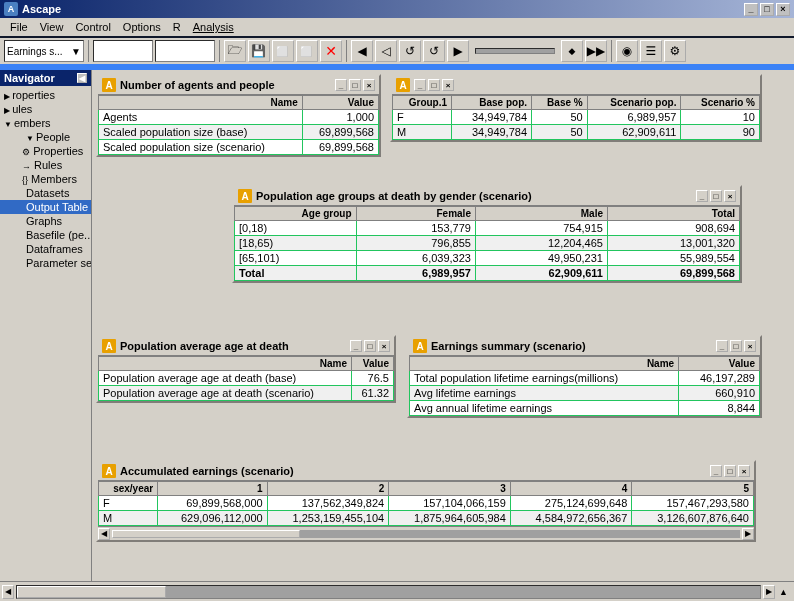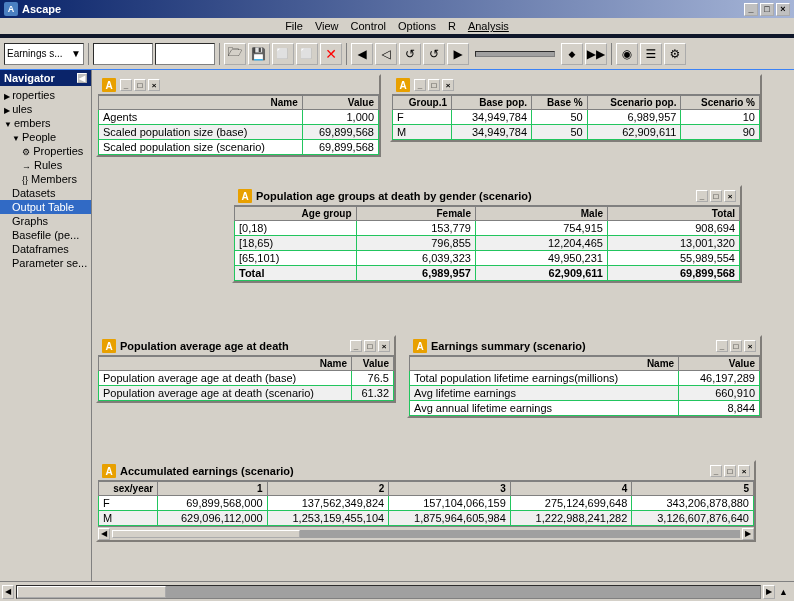--- a/index.html
+++ b/index.html
@@ -43,36 +43,35 @@
       cursor: pointer;
       color: #000;
     }
     
     .menu-bar {
       background: #d4d0c8;
       height: 20px;
       display: flex;
       align-items: center;
       padding: 0 4px;
-      border-bottom: 4px solid #0f172a;
-      justify-content: center;
+      border-bottom: 2px solid #0f172a;
     }
     .menu-item {
       padding: 2px 6px;
       font-size: 11px;
       cursor: pointer;
     }
     
     .toolbar {
       background: #d4d0c8;
       height: 32px;
       display: flex;
       align-items: center;
       padding: 0 4px;
-      border-bottom: 1px solid #3b82f6;
+      border-bottom: 6px solid #3b82f6;
       gap: 2px;
     }
     .toolbar-dropdown {
       width: 80px; height: 22px;
       background: white;
       border: 1px inset #808080;
       font-size: 10px;
       padding: 1px 2px;
       display: flex; align-items: center; justify-content: space-between;
     }
@@ -126,21 +125,21 @@
       padding: 2px 0;
     }
     .tree-item {
       padding: 1px 2px 1px 4px;
       font-size: 11px;
       cursor: pointer;
       white-space: nowrap;
       overflow: hidden;
     }
     .tree-item.selected { background: #316ac5; color: white; }
-    .tree-indent { padding-left: 12px; }
+    .tree-indent { padding-left: 26px; }
     .tree-indent2 { padding-left: 22px; }
     .tree-arrow { font-size: 8px; margin-right: 2px; }
     
     .content-area {
       flex: 1;
       background: #d4d0c8;
       overflow: auto;
       padding: 4px;
       position: relative;
     }
@@ -317,20 +316,21 @@
         <span>Parameter se...</span>
       </div>
     </div>
   </div>
 
   <div class="content-area" style="position:relative; overflow:hidden;">
 
     <div class="panel" style="left:4px; top:4px; width:285px;">
       <div class="panel-header">
         <span class="panel-icon">A</span>
+        <span class="panel-title">Number of agents and people</span>
         <div class="panel-controls">
           <div class="panel-ctrl-btn">_</div>
           <div class="panel-ctrl-btn">□</div>
           <div class="panel-ctrl-btn">×</div>
         </div>
       </div>
       <table class="data-table">
         <thead>
           <tr>
             <th>Name</th>
@@ -525,28 +525,28 @@
             <th>5</th>
           </tr>
         </thead>
         <tbody>
           <tr>
             <td>F</td>
             <td class="right">69,899,568,000</td>
             <td class="right">137,562,349,824</td>
             <td class="right">157,104,066,159</td>
             <td class="right">275,124,699,648</td>
-            <td class="right">343,206,878,880</td>
+            <td class="right">157,467,293,580</td>
           </tr>
           <tr>
             <td>M</td>
             <td class="right">629,096,112,000</td>
             <td class="right">1,253,159,455,104</td>
             <td class="right">1,875,964,605,984</td>
-            <td class="right">1,222,988,241,282</td>
+            <td class="right">4,584,972,656,367</td>
             <td class="right">3,126,607,876,640</td>
           </tr>
         </tbody>
       </table>
 
       <div style="height:14px; background:#d4d0c8; border-top:1px solid #808080; display:flex; align-items:center;">
         <div style="width:12px; height:12px; background:#d4d0c8; border:1px outset #fff; display:flex; align-items:center; justify-content:center; font-size:8px; cursor:pointer;">◀</div>
         <div style="flex:1; height:8px; background:#a0a0a0; margin:0 2px;">
           <div style="width:30%; height:100%; background:#d4d0c8; border:1px outset #fff;"></div>
         </div>

